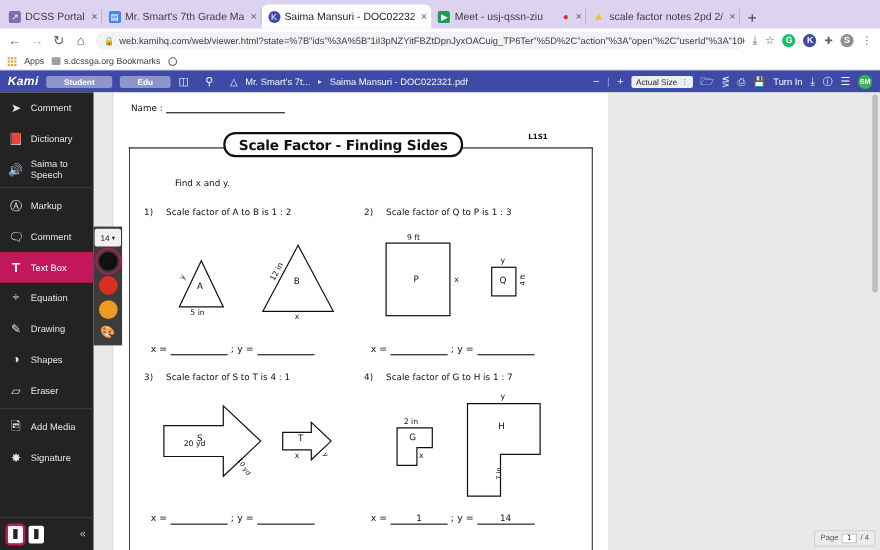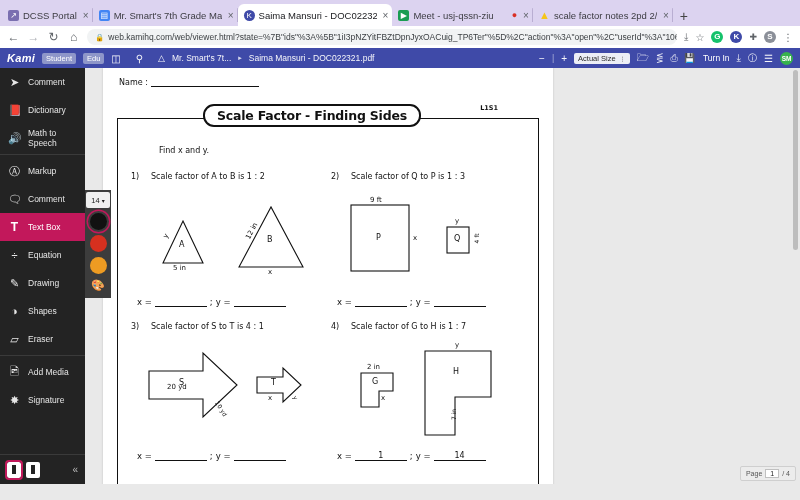--- a/index.html
+++ b/index.html
@@ -88,21 +88,21 @@
   #kami { height: 308px; position: relative; background: #e9e9e9; }
 
   .kamibar {
     height: 20px; background: #3f4aa8;
     display: flex; align-items: center; padding: 0 7px; gap: 7px;
     color: #fff; font-size: 9px;
   }
   .kamilogo { font-weight: bold; font-style: italic; font-size: 11px; letter-spacing: .3px; }
   .kpill {
     background: #8e96c9; color: #fff; border-radius: 2px;
-    font-size: 7.5px; padding: 1px 4px;
+    font-size: 7.5px; padding: 1px 16px; font-weight: bold;
   }
   .kicon { font-size: 10px; opacity: .95; }
   .kcrumb { font-size: 8.5px; opacity: .95; }
   .kcrumbsep { font-size: 7px; opacity: .8; }
   .kspacer { flex: 1; }
   .zoomsel {
     background: #eceef6; color: #2b2b2b; font-size: 7.5px;
     border-radius: 2px; padding: 1px 4px; display: flex; align-items: center; gap: 4px;
   }
   .avatar {
@@ -275,20 +275,39 @@
     </div>
     <span class="ombtn">⤓</span>
     <span class="ombtn">☆</span>
     <span class="extdot" style="background:#15c26b">G</span>
     <span class="extdot" style="background:#3f4aa8">K</span>
     <span class="ombtn" style="font-size:9px">✚</span>
     <span class="extdot" style="background:#8b8f98">S</span>
     <span class="ombtn">⋮</span>
   </div>
 
+  <div class="bookmarks">
+    <span class="bkgrid">
+        <i></i>
+        <i></i>
+        <i></i>
+        <i></i>
+        <i></i>
+        <i></i>
+        <i></i>
+        <i></i>
+        <i></i>
+      </span>
+    <span>Apps</span>
+    <span class="bkitem">
+      <span class="bkicon"></span>
+      <span>s.dcssga.org Bookmarks</span>
+    </span>
+    <span class="globe"></span>
+  </div>
 
   <div id="kami">
 
     <div class="kamibar">
       <span class="kamilogo">Kami</span>
       <span class="kpill">Student</span>
       <span class="kpill">Edu</span>
       <span class="kicon">◫</span>
       <span class="kicon" style="margin-left:8px">⚲</span>
       <span class="kicon" style="margin-left:8px;font-size:9px">△</span>
@@ -320,21 +339,21 @@
         <div class="tool">
           <span class="tico">➤</span>
           <span>Comment</span>
         </div>
         <div class="tool">
           <span class="tico">📕</span>
           <span>Dictionary</span>
         </div>
         <div class="tool">
           <span class="tico">🔊</span>
-          <span>Math to Speech</span>
+          <span>Saima to Speech</span>
         </div>
         <div class="railsep"></div>
         <div class="tool">
           <span class="tico">Ⓐ</span>
           <span>Markup</span>
         </div>
         <div class="tool">
           <span class="tico">🗨</span>
           <span>Comment</span>
         </div>

